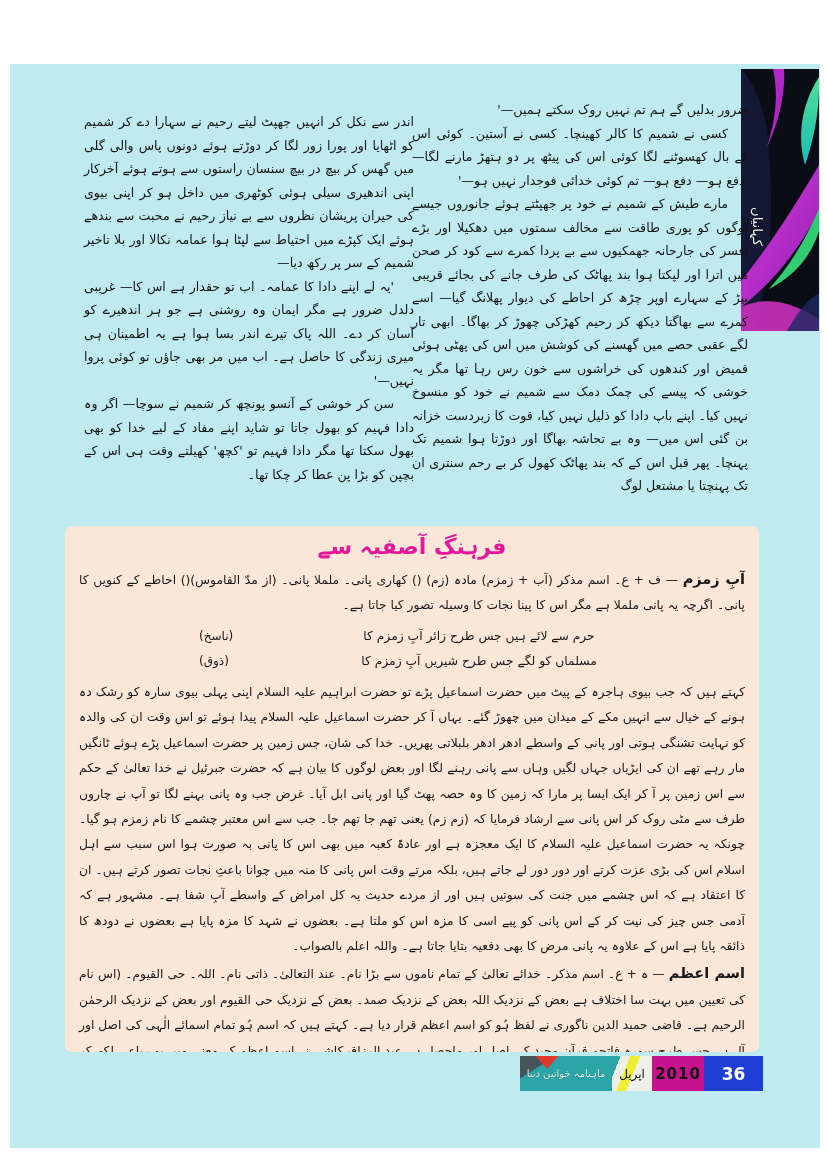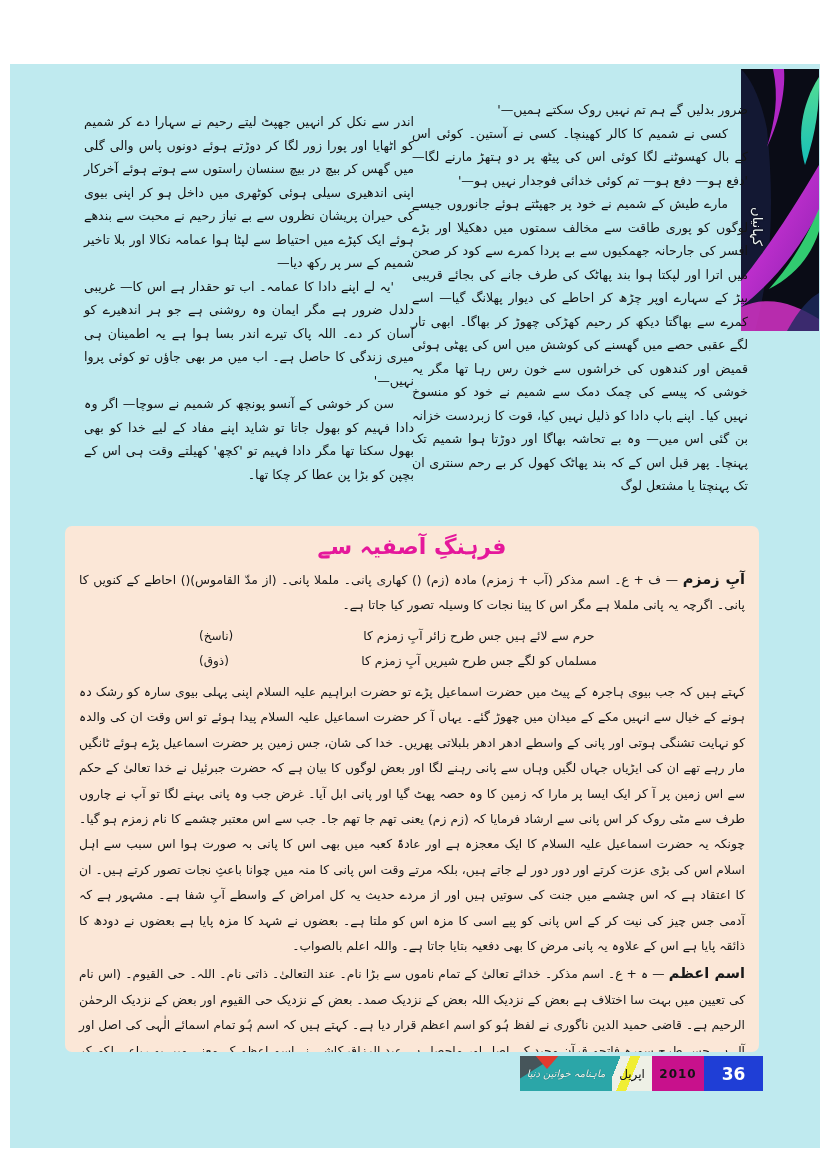--- a/index.html
+++ b/index.html
@@ -35,30 +35,30 @@
   .verse-text { flex:1; text-align:center; }
   .verse-attr { width:70px; text-align:left; font-size:12px; }
   .entry-para { font-size:12.3px; line-height:25.4px; text-align:justify; margin-top:2px; }
 
   
   .footer { position:absolute; left:510px; top:992px; height:35px; display:flex; direction:ltr; }
   .footer > div { height:35px; }
   .f-mag { width:92px; background:#2ba6a8; position:relative; overflow:hidden;
            display:flex; align-items:center; justify-content:center; }
   .f-mag .mag-text { color:#f2f6f0; font-size:10px; white-space:nowrap; direction:rtl; z-index:3;
-                     text-shadow:0 0 1px #0a4a4c;font-style:italic; }
+                     text-shadow:0 0 1px #0a4a4c; }
   .corner-dark { position:absolute; left:-16px; top:-14px; width:44px; height:30px; background:#46555a;
                  transform:rotate(-32deg); z-index:1; }
   .corner-red { position:absolute; left:14px; top:-2px; width:0; height:0; z-index:2;
                 border-left:13px solid transparent; border-right:13px solid transparent;
                 border-top:15px solid #e2392e; }
   .f-month { width:40px; position:relative; display:flex; align-items:center; justify-content:center;
              background:linear-gradient(112deg, #2ba6a8 0 16%, #eef0e6 16% 34%, #f0ee33 34% 52%, #eef0e6 52% 100%); }
   .f-month .month-text { color:#101010; font-size:12px; direction:rtl; position:relative; z-index:2; }
-  .f-year { width:52px; background:#c8118c; color:#141414; font-weight:bold; font-size:12px;
+  .f-year { width:52px; background:#c8118c; color:#141414; font-weight:bold; font-size:15px;
             display:flex; align-items:center; justify-content:center; letter-spacing:1px; }
   .f-page { width:59px; background:#1f3ed6; color:#ffffff; font-weight:bold; font-size:17px;
             display:flex; align-items:center; justify-content:center; }
 </style>
 </head>
 <body>
 
 <div class="canvas">
   <div class="sheet">
 

